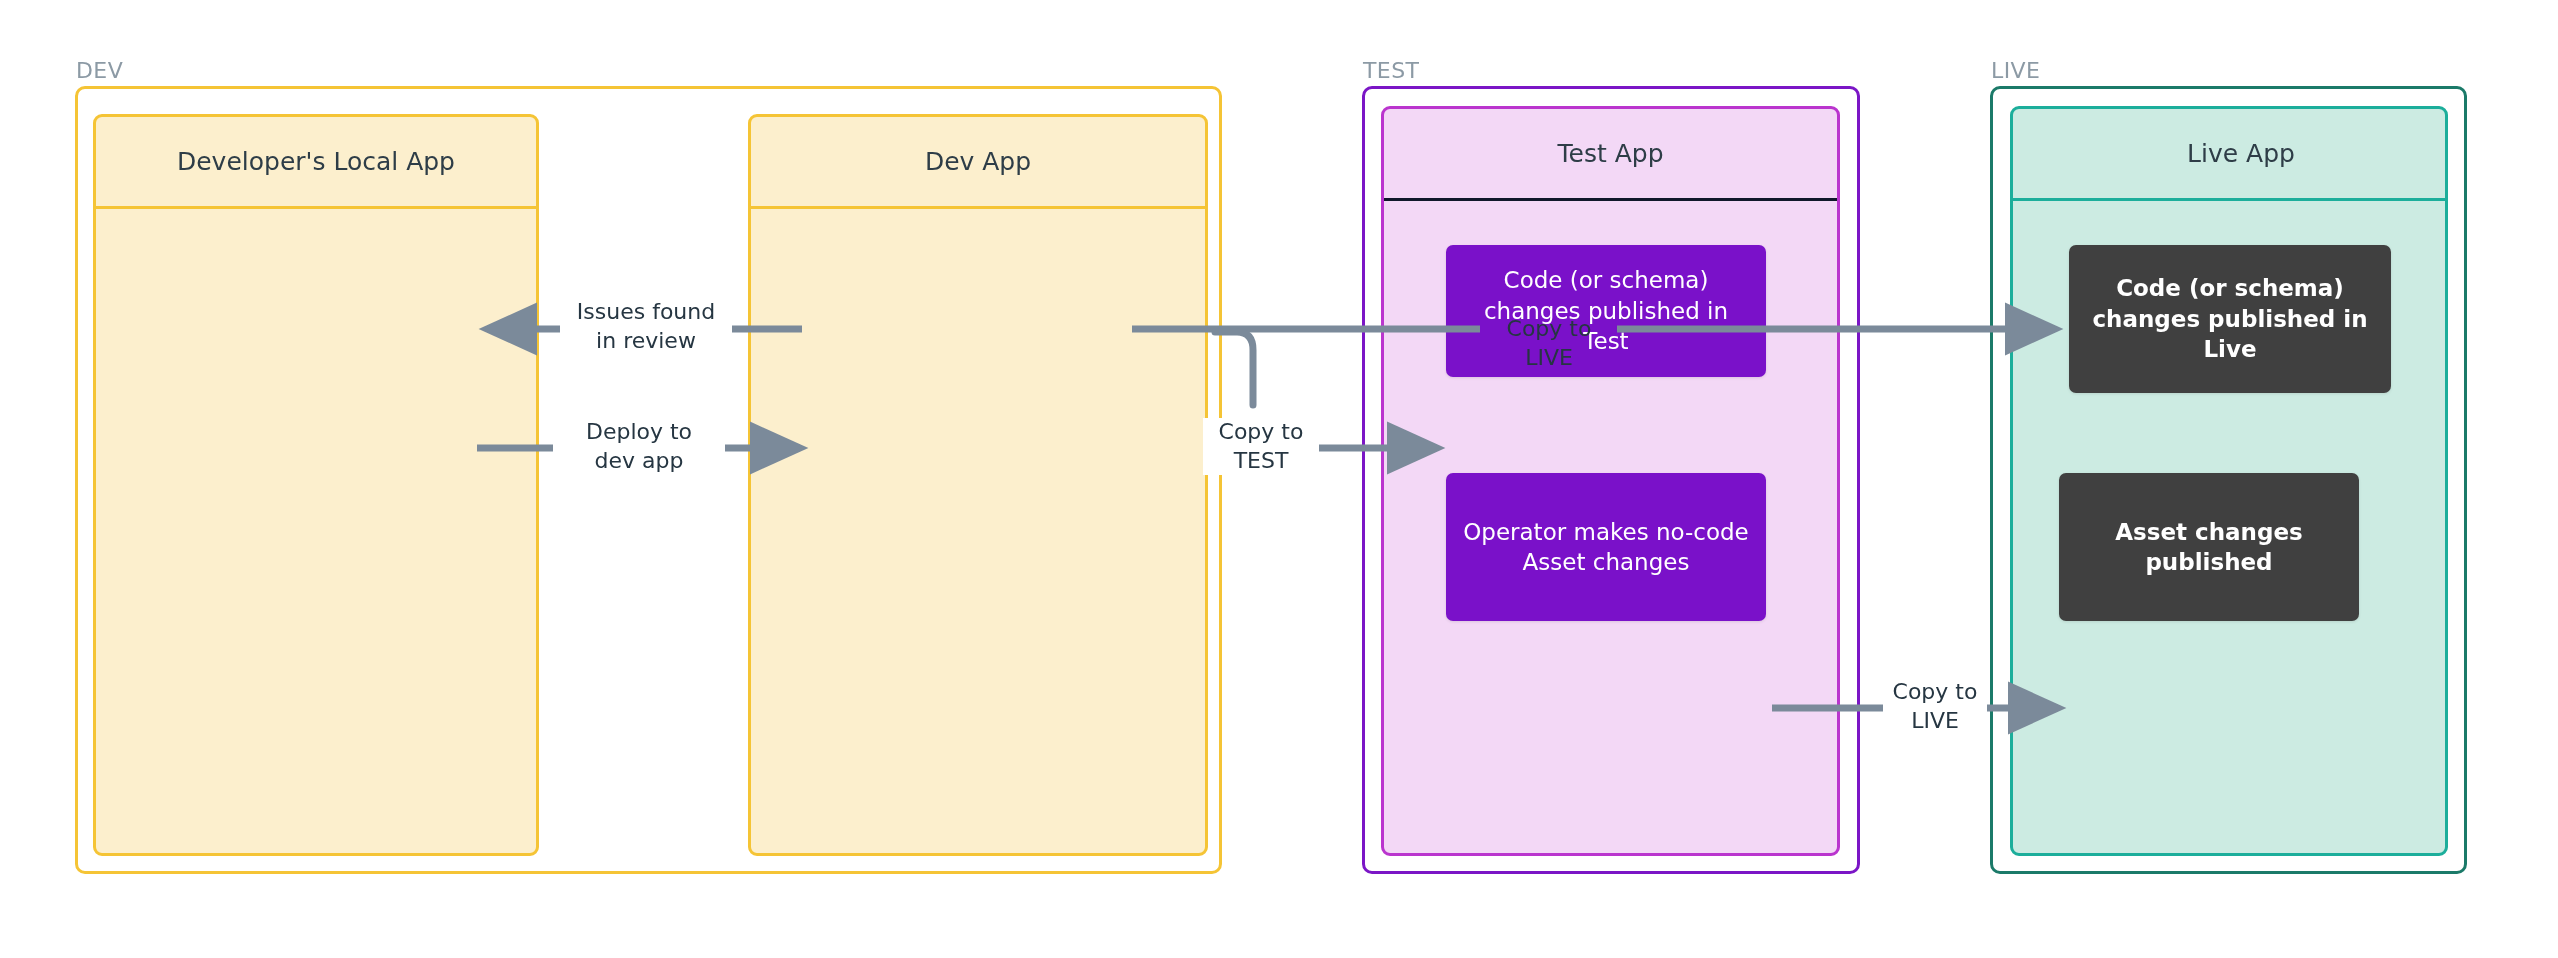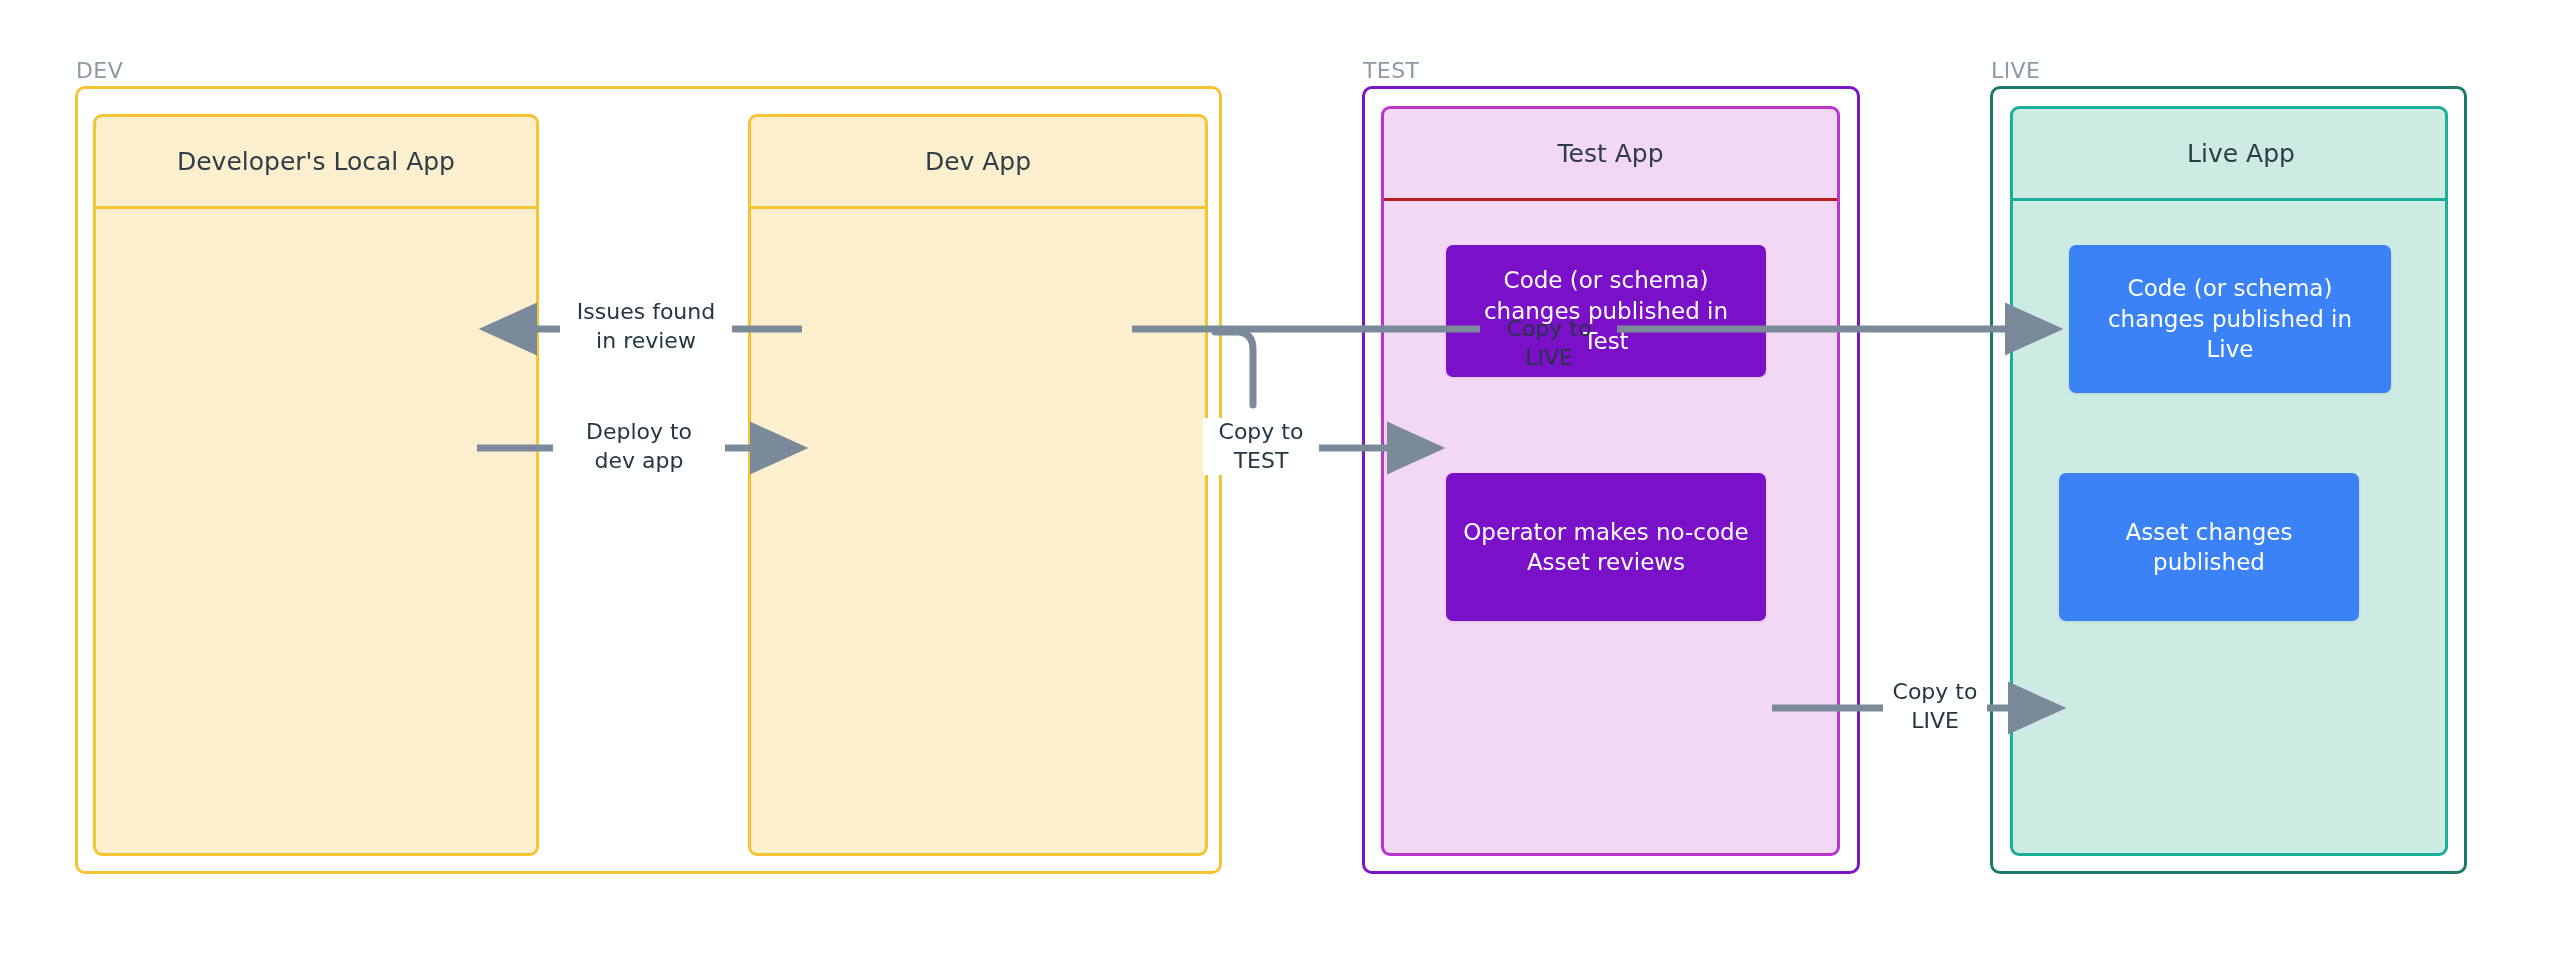--- a/index.html
+++ b/index.html
@@ -33,28 +33,28 @@
 
   
   .dev-group{border:3px solid #F5C435;}
   .dev-app{border:3px solid #F5C435;background:#FCEFCD;}
   .dev-app .app-head{border-bottom:3px solid #F5C435;}
   .node-orange{background:#E58034;}
 
   
   .test-group{border:3px solid #7B16C6;}
   .test-app{border:3px solid #BA35CE;background:#F3D8F6;}
-  .test-app .app-head{border-bottom:3px solid #b91c1c;}
+  .test-app .app-head{border-bottom:3px solid #0f172a;}
   .node-purple{background:#7A11C9;}
 
   
   .live-group{border:3px solid #1B7A69;}
   .live-app{border:3px solid #1CAE9B;background:#CCEBE2;}
   .live-app .app-head{border-bottom:3px solid #1CAE9B;}
-  .node-green{background:#3b82f6;}
+  .node-green{background:#404040;font-weight:bold;}
 </style>
 </head>
 <body>
 
 <div class="canvas">
 
   <div class="group-label" style="left:76px;top:58px;">DEV</div>
   <div class="group dev-group" style="left:75px;top:86px;width:1147px;height:788px;"></div>
 
   <div class="app dev-app" style="left:93px;top:114px;width:446px;height:742px;">
@@ -71,21 +71,21 @@
 
   <div class="group-label" style="left:1363px;top:58px;">TEST</div>
   <div class="group test-group" style="left:1362px;top:86px;width:498px;height:788px;"></div>
 
   <div class="app test-app" style="left:1381px;top:106px;width:459px;height:750px;">
     <div class="app-head" style="height:92px;">
       <span class="app-title">Test App</span>
     </div>
     <div class="app-body">
       <div class="node node-purple" style="left:62px;top:44px;width:320px;height:132px;">Code (or schema) changes published in Test</div>
-      <div class="node node-purple" style="left:62px;top:272px;width:320px;height:148px;">Operator makes no-code Asset reviews</div>
+      <div class="node node-purple" style="left:62px;top:272px;width:320px;height:148px;">Operator makes no-code Asset changes</div>
     </div>
   </div>
 
   <div class="group-label" style="left:1991px;top:58px;">LIVE</div>
   <div class="group live-group" style="left:1990px;top:86px;width:477px;height:788px;"></div>
 
   <div class="app live-app" style="left:2010px;top:106px;width:438px;height:750px;">
     <div class="app-head" style="height:92px;padding-left:24px;">
       <span class="app-title">Live App</span>
     </div>

